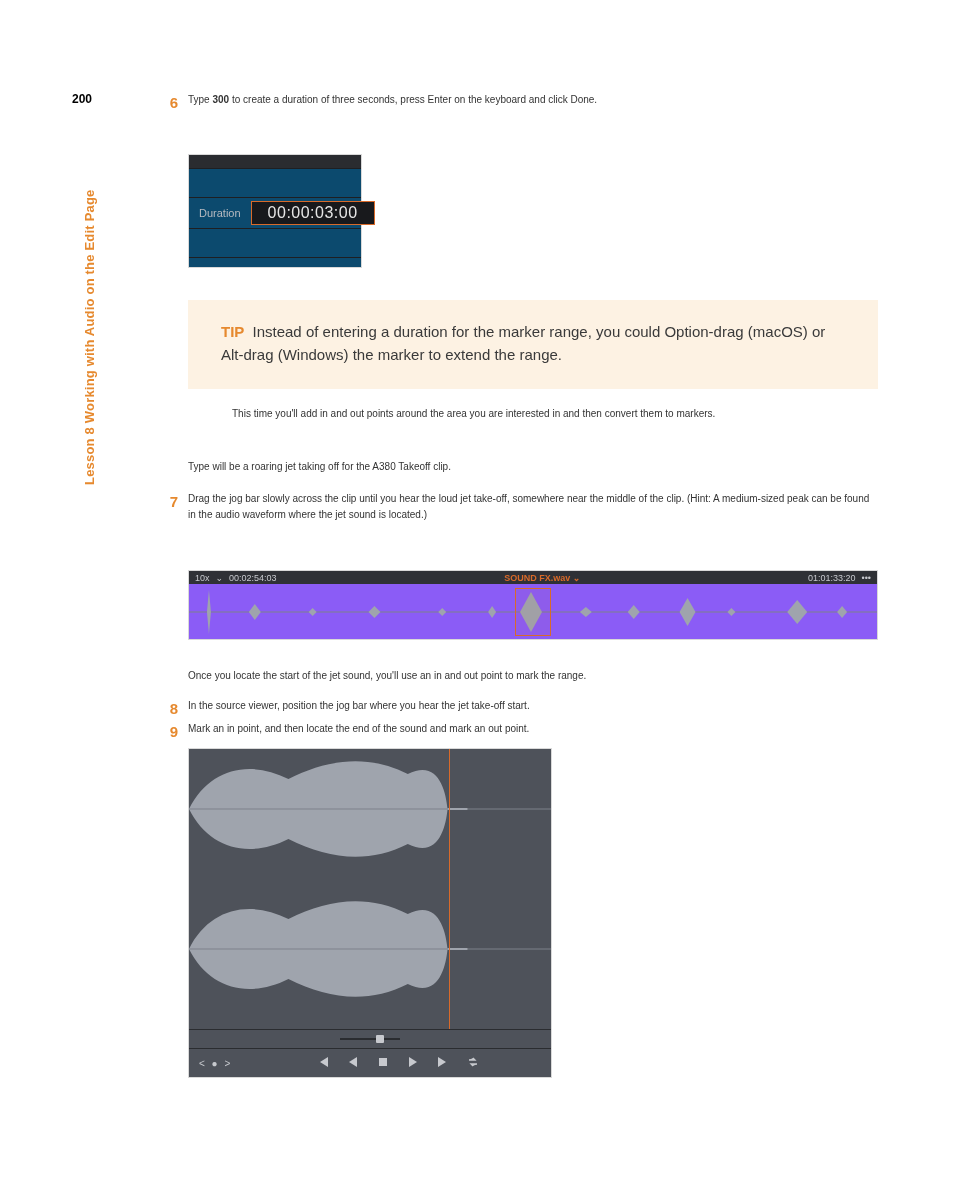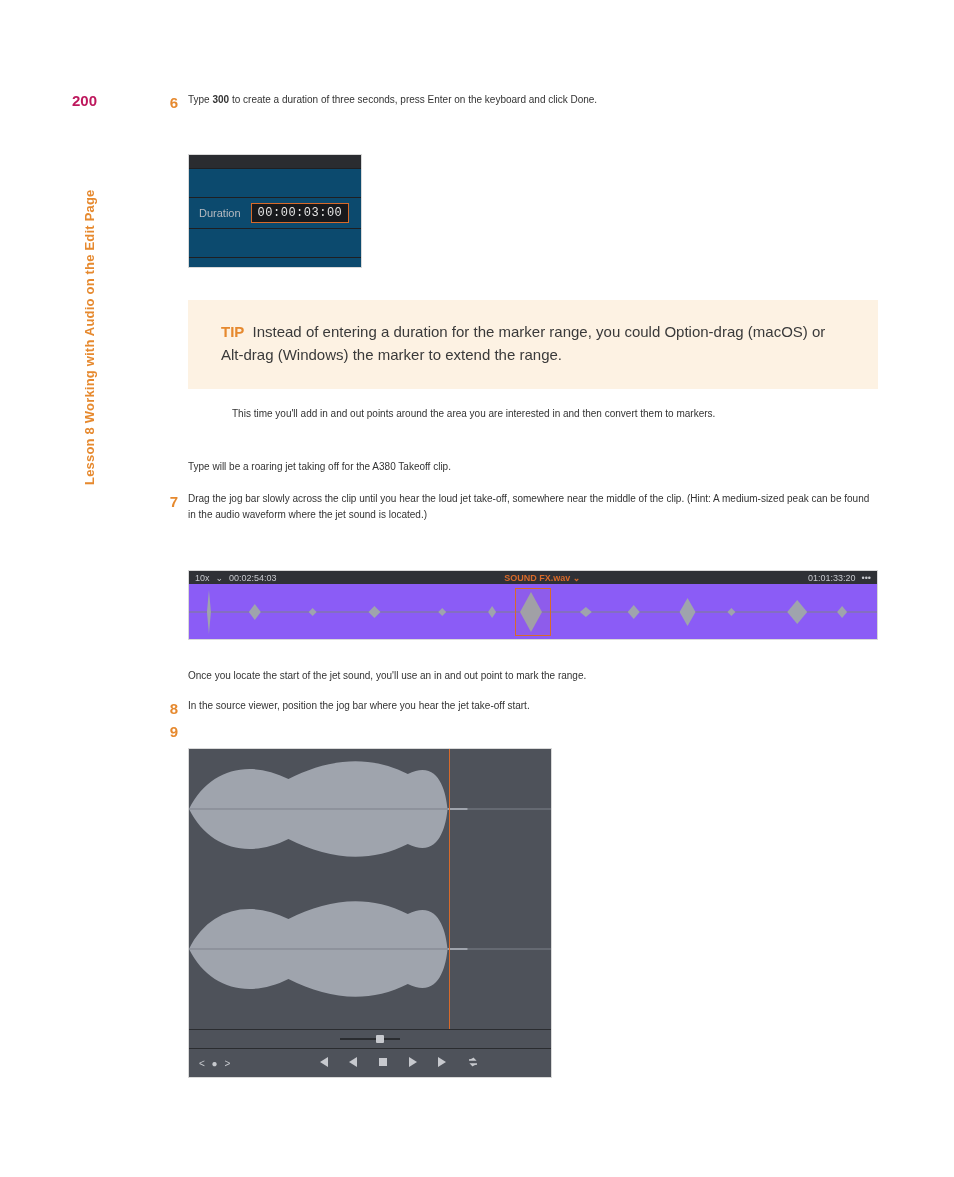--- a/index.html
+++ b/index.html
@@ -13,23 +13,23 @@
     position: relative;
     width: 954px;
     height: 1177px;
     margin: 0 auto;
     box-sizing: border-box;
   }
   .page-number {
     position: absolute;
     top: 92px;
     left: 72px;
-    font-size: 15px;
+    font-size: 12px;
     font-weight: 700;
-    color: #be185d;
+    color: #000000;
   }
   .side-label {
     position: absolute;
     left: 82px;
     top: 485px;
     transform: rotate(-90deg);
     transform-origin: left top;
     font-size: 13px;
     font-weight: 600;
     color: #e6892e;
@@ -77,24 +77,23 @@
   }
   .shot-duration .lbl {
     color: #b7bac0;
     font-size: 11px;
     margin-right: 10px;
   }
   .shot-duration .field {
     border: 1px solid #d86a2a;
     background: #18191c;
     color: #e6e6e6;
-    font-size: 12px;
-    padding: 2px 6px;
+    font-size: 16px;
+    padding: 2px 16px;
     letter-spacing: 0.5px;
-    font-family: Liberation Mono, monospace;
   }
   .shot-duration .empty {
     height: 28px;
     border-bottom: 1px solid #1e1f22;
   }
   
   .tip-box {
     position: absolute;
     left: 188px;
     top: 300px;
@@ -266,20 +265,21 @@
       <div class="sel" style="left:326px; width:34px;"></div>
     </div>
   </div>
 
   <div class="body-text" style="top:668px;">Once you locate the start of the jet sound, you'll use an in and out point to mark the range.</div>
 
   <div class="step-num" style="top:700px; left:158px;">8</div>
   <div class="body-text" style="top:698px;">In the source viewer, position the jog bar where you hear the jet take-off start.</div>
 
   <div class="step-num" style="top:723px; left:158px;">9</div>
+  <div class="body-text" style="top:721px;">Mark an in point, and then locate the end of the sound and mark an out point.</div>
 
   <div class="shot-source">
     <div class="channels">
       <svg viewBox="0 0 364 280" preserveAspectRatio="none">
 
         <g fill="#9fa4ad">
           <path d="M0 60 C 20 20, 60 10, 100 30 C 140 10, 180 5, 220 25 C 250 10, 258 40, 260 60
                    C 258 80, 250 110, 220 95 C 180 115, 140 110, 100 90 C 60 110, 20 100, 0 60 Z"></path>
         </g>
         <line x1="260" y1="8" x2="364" y2="8" stroke="#7d828b" stroke-width="0"></line>

